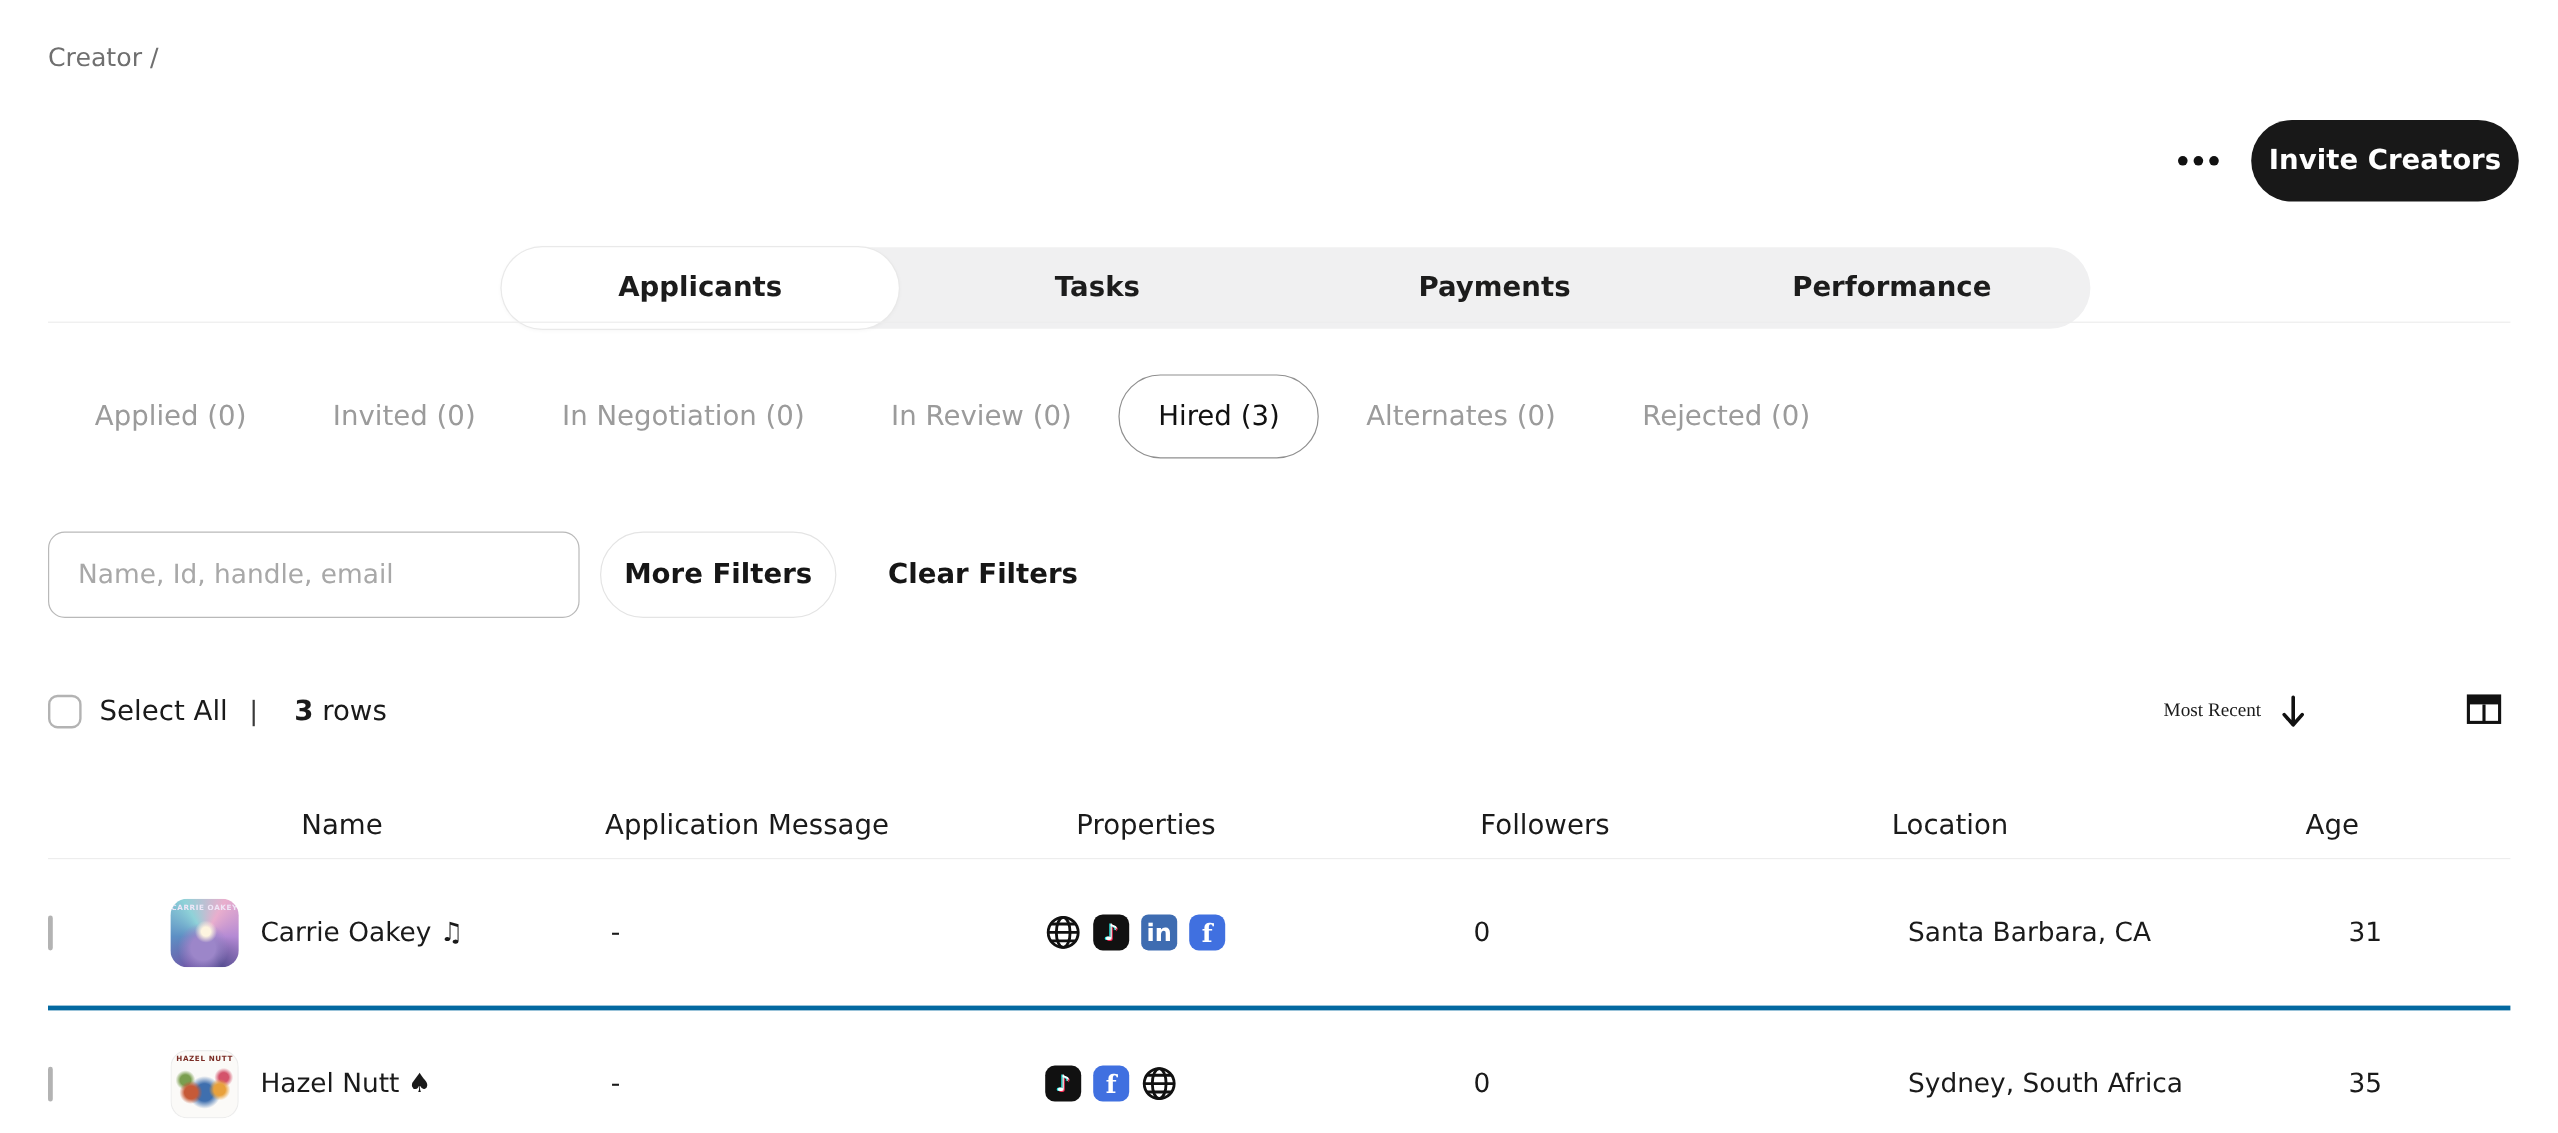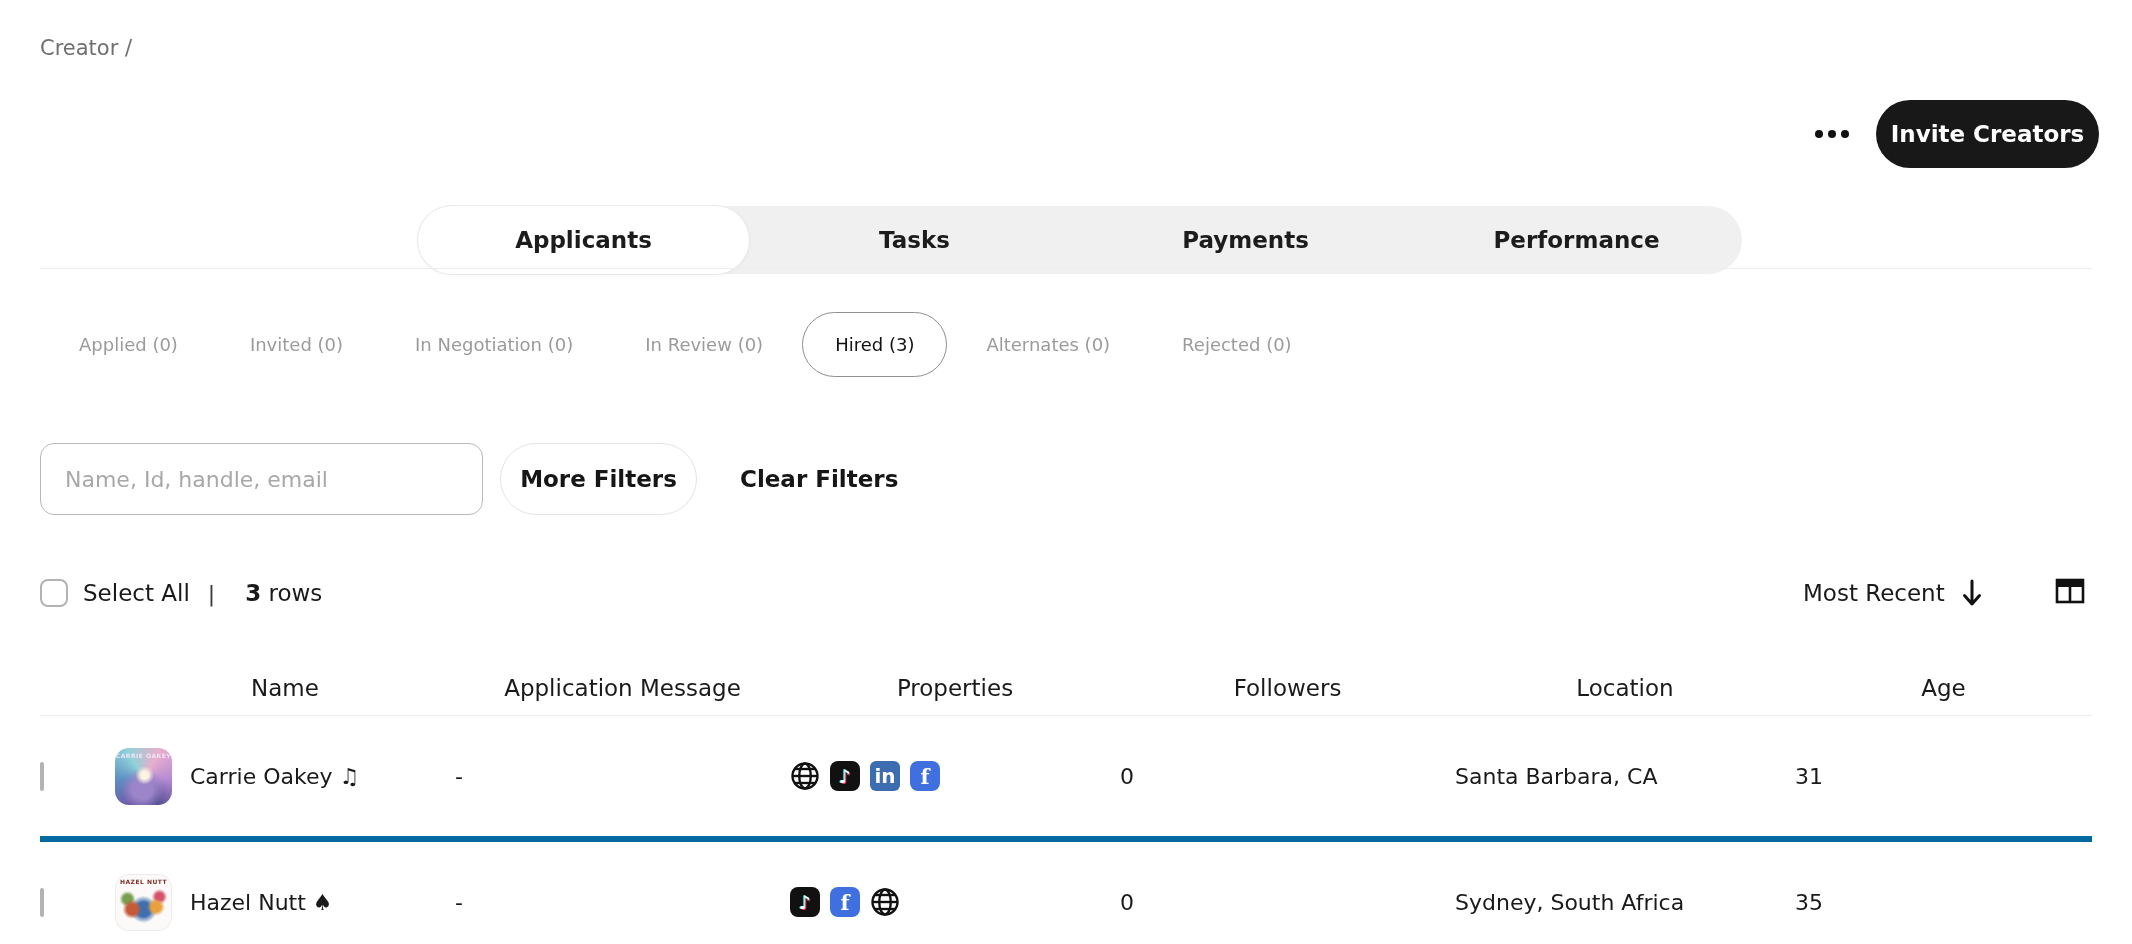--- a/index.html
+++ b/index.html
@@ -17,46 +17,46 @@
   .invite-btn { position:absolute; left:1876px; top:100px; width:223px; height:68px; border-radius:34px;
     background:var(--accent,#181818); color:#fff; font-size:23px; font-weight:700; border:none; cursor:pointer;
     display:flex; align-items:center; justify-content:center; font-family:inherit; }
   
   .tabbar { position:absolute; left:418px; top:172px; width:1324px; height:68px; border-radius:34px; background:#f0f0f1; display:flex;margin-top:34px; }
   .tab { flex:1; display:flex; align-items:center; justify-content:center; font-size:23px; font-weight:600; color:#1c1c1c; border-radius:34px; cursor:pointer; }
   .tab.active { background:#fff; box-shadow:0 0 0 1px #e9e9e9, 0 1px 4px rgba(0,0,0,.05); }
   .divider-top { position:absolute; left:40px; top:268px; width:2052px; height:1px; background:#ededed; }
   
   .filterbar { position:absolute; left:46px; top:312px; display:flex; gap:6px; align-items:center; }
-  .filter-pill { padding:21px 32px; font-size:18px; color:#9b9b9b; border:1.5px solid transparent; border-radius:40px; cursor:pointer; white-space:nowrap; background:none; font-family:inherit; }
+  .filter-pill { padding:21px 32px; font-size:23px; color:#9b9b9b; border:1.5px solid transparent; border-radius:40px; cursor:pointer; white-space:nowrap; background:none; font-family:inherit; }
   .filter-pill.active { color:#111; border-color:#8f8f8f; }
   
   .search-input { position:absolute; left:40px; top:443px; width:443px; height:72px; border:1.5px solid #b9b9b9; border-radius:14px;
     font-size:22px; padding:0 24px; color:#1a1a1a; outline:none; font-family:inherit; }
   .search-input::placeholder { color:#a8a8a8; }
   .more-filters-btn { position:absolute; left:500px; top:443px; width:197px; height:72px; border:1.5px solid #e4e4e4; border-radius:36px;
     background:#fff; font-size:23px; font-weight:700; cursor:pointer; font-family:inherit; color:#161616; }
   .clear-filters { position:absolute; left:740px; top:443px; height:72px; display:flex; align-items:center;
     font-size:23px; font-weight:700; cursor:pointer; background:none; border:none; font-family:inherit; color:#161616; }
   
   .select-row { position:absolute; left:40px; top:578px; height:30px; display:flex; align-items:center; }
   .checkbox { width:28px; height:28px; border:2px solid #b3b3b3; border-radius:8px; background:#fff; cursor:pointer; flex:0 0 auto; }
   .select-label { margin-left:15px; font-size:23px; font-weight:500; cursor:pointer; }
   .pipe { margin-left:18px; font-size:22px; color:#3a3a3a; }
   .rowcount { margin-left:30px; font-size:23px; }
   .rowcount b { font-weight:700; }
   .rowcount span.w { font-weight:400; }
   .sort-cluster { position:absolute; left:1803px; top:576px; height:34px; display:flex; align-items:center; gap:14px; cursor:pointer; }
-  .sort-label { font-size:23px; font-weight:500; }
+  .sort-label { font-size:16px; font-weight:500;font-family:Liberation Serif, serif; }
   .cols-btn { position:absolute; left:2052px; top:574px; width:36px; height:36px; background:none; border:none; cursor:pointer; padding:0; }
   
   .table { position:absolute; left:40px; top:660px; width:2052px; }
   .thead, .trow { display:grid; grid-template-columns:75px 340px 335px 330px 335px 340px 1fr; align-items:center; }
   .thead { height:56px; font-size:23px; font-weight:400; border-bottom:1px solid #ededed;text-align:center; }
-  .trow { height:126px; border-bottom:6px solid #0369a1; font-size:22px; }
+  .trow { height:126px; border-bottom:4px solid #0369a1; font-size:22px;gap:27px; }
   .name-cell { display:flex; align-items:center; gap:18px; }
   .avatar { width:57px; height:57px; border-radius:14px; position:relative; overflow:hidden; flex:0 0 auto; }
   .avatar .cap { position:absolute; top:4px; left:0; right:0; text-align:center; font-size:6px; font-weight:700; letter-spacing:.5px; }
   .avatar-carrie { background:
       radial-gradient(circle at 52% 48%, #fdf4df 0 9%, rgba(253,244,223,0) 22%),
       radial-gradient(circle at 48% 72%, #9c86c9 0 20%, rgba(156,134,201,0) 42%),
       conic-gradient(from 210deg at 50% 55%, #6f5aa8, #5d8fc4, #8fd2d8, #e9aecd, #b48ad4, #584f93, #6f5aa8); }
   .avatar-carrie .cap { color:#efe6f7; }
   .avatar-hazel { background:
       radial-gradient(circle at 30% 62%, #c65a38 0 10%, rgba(198,90,56,0) 18%),

